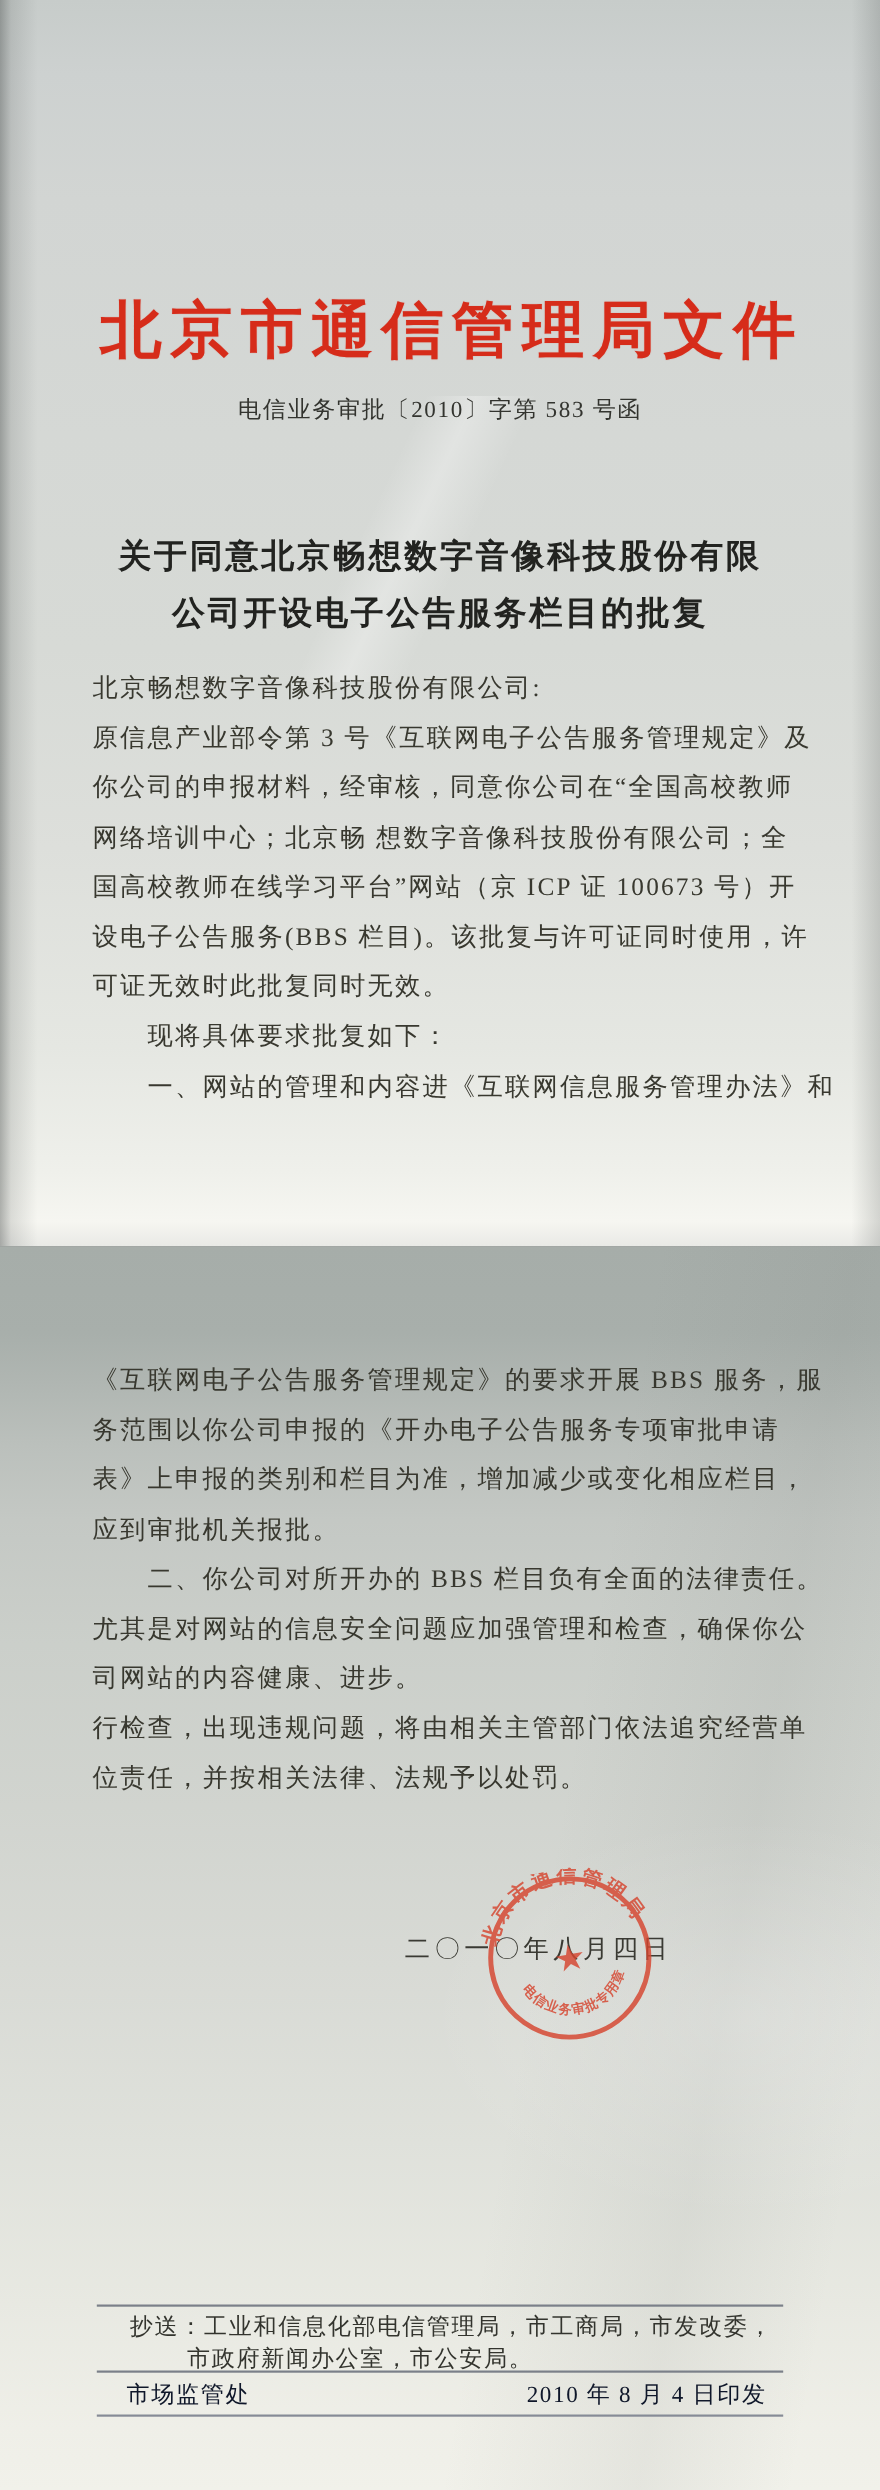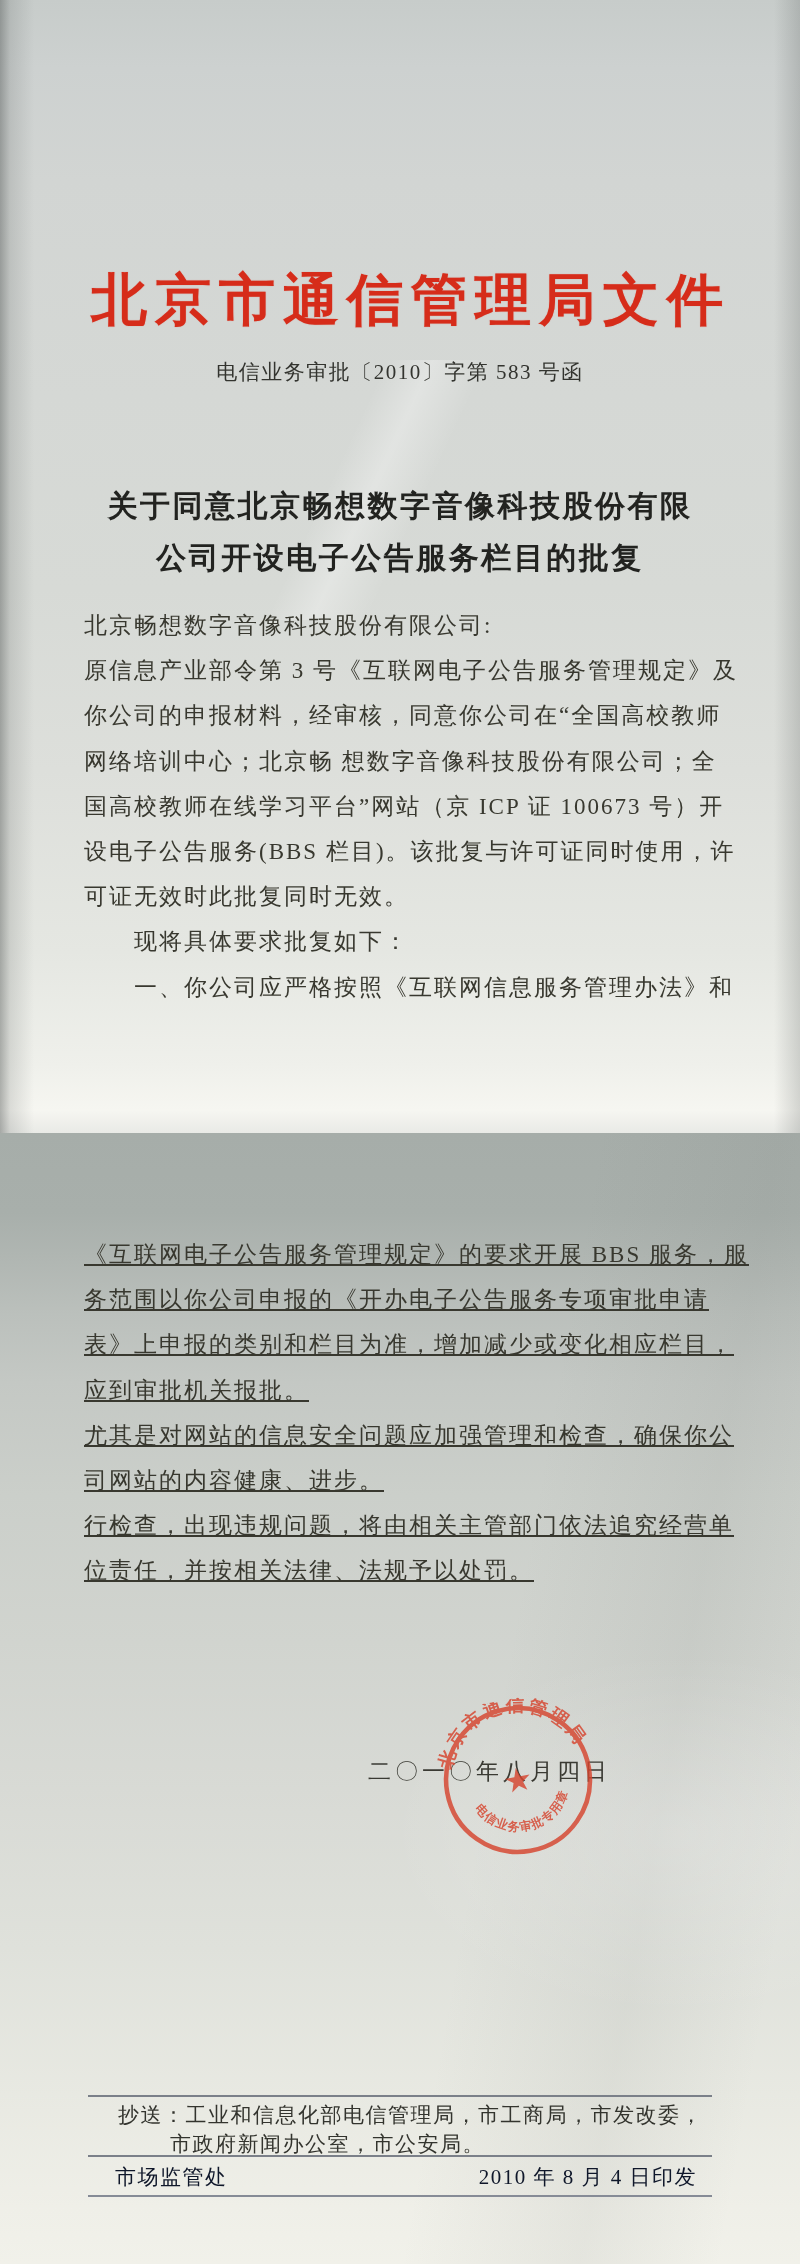--- a/index.html
+++ b/index.html
@@ -59,21 +59,21 @@
     position:absolute;left:0;top:480px;width:100%;
     text-align:center;font-size:30px;font-weight:700;
     letter-spacing:2.5px;line-height:52px;color:#222320;
   }
   .body-block{
     position:absolute;left:84px;width:640px;
     font-size:23px;letter-spacing:2px;color:#38382f;
     line-height:45.2px;white-space:nowrap;
   }
   .body1{top:603px;}
-  .body2{top:1232px;text-decoration:underline;}
+  .body2{top:1232px;}
   .issue-date{
     position:absolute;left:368px;top:1756px;
     font-size:23px;letter-spacing:4px;color:#3a3a33;white-space:nowrap;
   }
   
   .seal{
     position:absolute;left:437px;top:1699px;width:162px;height:162px;
     opacity:.82;transform:rotate(-10deg);
   }
   
@@ -114,33 +114,34 @@
 
     <div class="body-block body1">
       <div>北京畅想数字音像科技股份有限公司:</div>
       <div>原信息产业部令第 3 号《互联网电子公告服务管理规定》及</div>
       <div>你公司的申报材料，经审核，同意你公司在“全国高校教师</div>
       <div>网络培训中心；北京畅 想数字音像科技股份有限公司；全</div>
       <div>国高校教师在线学习平台”网站（京 ICP 证 100673 号）开</div>
       <div>设电子公告服务(BBS 栏目)。该批复与许可证同时使用，许</div>
       <div>可证无效时此批复同时无效。</div>
       <div>　　现将具体要求批复如下：</div>
-      <div>　　一、你公司应严格按照《互联网信息服务管理办法》和</div>
+      <div>　　一、网站的管理和内容进《互联网信息服务管理办法》和</div>
     </div>
   </section>
 
   <section class="photo2">
     <div class="sheen"></div>
   </section>
 
   <div class="body-block body2">
     <div>《互联网电子公告服务管理规定》的要求开展 BBS 服务，服</div>
     <div>务范围以你公司申报的《开办电子公告服务专项审批申请</div>
     <div>表》上申报的类别和栏目为准，增加减少或变化相应栏目，</div>
     <div>应到审批机关报批。</div>
+    <div>　　二、你公司对所开办的 BBS 栏目负有全面的法律责任。</div>
     <div>尤其是对网站的信息安全问题应加强管理和检查，确保你公</div>
     <div>司网站的内容健康、进步。</div>
     <div>行检查，出现违规问题，将由相关主管部门依法追究经营单</div>
     <div>位责任，并按相关法律、法规予以处罚。</div>
   </div>
 
   <div class="issue-date">二〇一〇年八月四日</div>
 
   <svg class="seal" viewBox="0 0 160 160" xmlns="http://www.w3.org/2000/svg">
     <circle cx="80" cy="80" r="71" fill="none" stroke="#d6452f" stroke-width="4.5"></circle>

